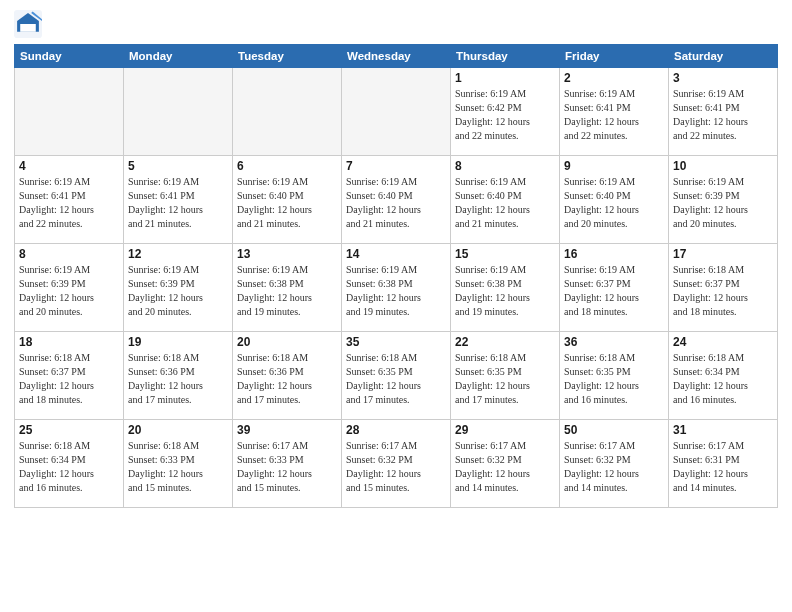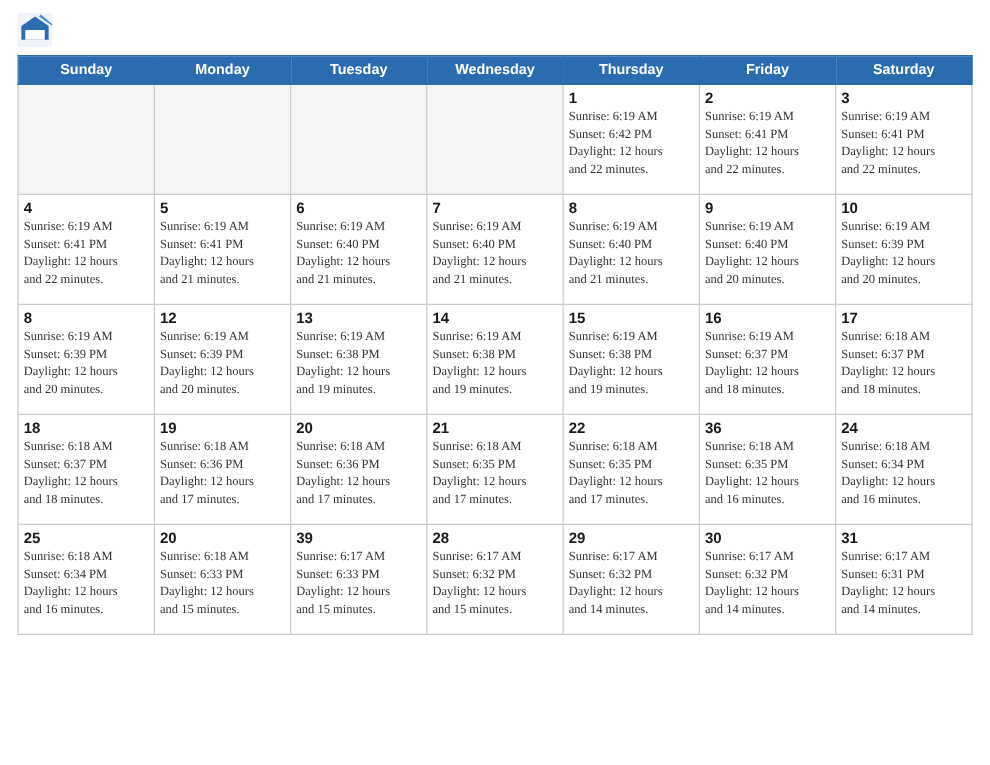--- a/index.html
+++ b/index.html
@@ -54,21 +54,21 @@
     .calendar {
       width: 100%;
       border-collapse: collapse;
       table-layout: fixed;
     }
     .calendar thead th {
       background: #2b6cb0;
       color: #fff;
       font-size: 11.5px;
       font-weight: bold;
-      text-align: center;
+      text-align: left;
       padding: 5px 5px;
       border: 1px solid #2b6cb0;
     }
     .calendar tbody td {
       border: 1px solid #ccc;
       vertical-align: top;
       padding: 3px 4px;
       font-size: 9.5px;
       color: #222;
       background: #fff;
@@ -272,21 +272,21 @@
 and 17 minutes.</div>
           </td>
           <td>
             <span class="day-number">20</span>
             <div class="day-detail" style="white-space: pre-line;">Sunrise: 6:18 AM
 Sunset: 6:36 PM
 Daylight: 12 hours
 and 17 minutes.</div>
           </td>
           <td>
-            <span class="day-number">21</span>
+            <span class="day-number">35</span>
             <div class="day-detail" style="white-space: pre-line;">Sunrise: 6:18 AM
 Sunset: 6:35 PM
 Daylight: 12 hours
 and 17 minutes.</div>
           </td>
           <td>
             <span class="day-number">22</span>
             <div class="day-detail" style="white-space: pre-line;">Sunrise: 6:18 AM
 Sunset: 6:35 PM
 Daylight: 12 hours
@@ -337,21 +337,21 @@
 and 15 minutes.</div>
           </td>
           <td>
             <span class="day-number">29</span>
             <div class="day-detail" style="white-space: pre-line;">Sunrise: 6:17 AM
 Sunset: 6:32 PM
 Daylight: 12 hours
 and 14 minutes.</div>
           </td>
           <td>
-            <span class="day-number">30</span>
+            <span class="day-number">50</span>
             <div class="day-detail" style="white-space: pre-line;">Sunrise: 6:17 AM
 Sunset: 6:32 PM
 Daylight: 12 hours
 and 14 minutes.</div>
           </td>
           <td>
             <span class="day-number">31</span>
             <div class="day-detail" style="white-space: pre-line;">Sunrise: 6:17 AM
 Sunset: 6:31 PM
 Daylight: 12 hours

